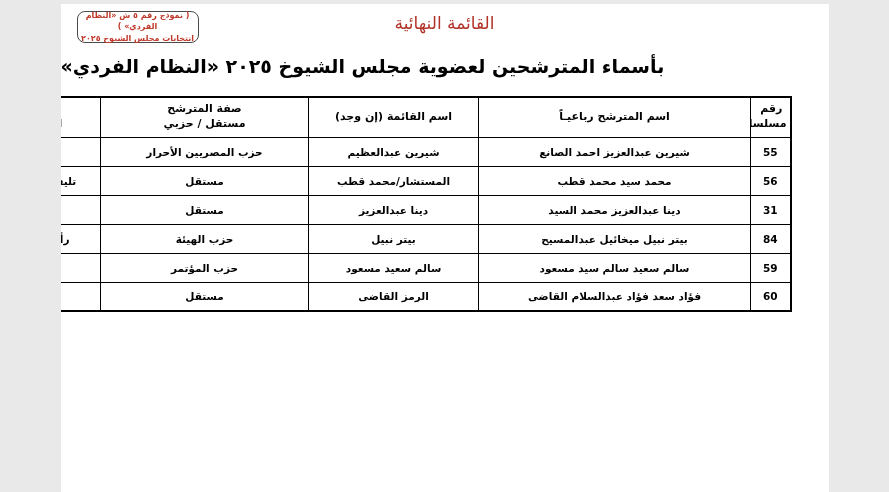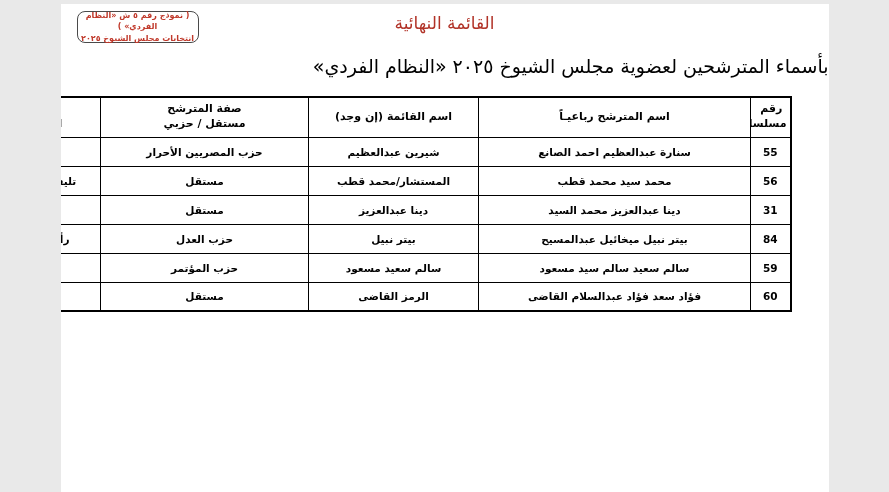--- a/index.html
+++ b/index.html
@@ -16,22 +16,22 @@
     color:#c0392b; font-weight:bold; font-size:8px; line-height:1.45; text-align:center;
     direction:rtl;
   }
   
   .doc-title {
     position:absolute; top:9px; left:0; right:0; text-align:center;
     color:#b13227; font-size:17px; font-weight:normal;
   }
   
   .doc-subtitle {
-    position:absolute; top:51px; left:0; right:0; text-align:right;
-    color:#000; font-size:19px; font-weight:normal;
+    position:absolute; top:51px; left:0; right:0; text-align:left;
+    color:#000; font-size:19px; font-weight:bold;
   }
   
   .logo { position:absolute; left:812px; top:1px; width:66px; height:64px; }
   
   table.cands {
     position:absolute; top:92px; right:37px; width:815px;
     border-collapse:collapse; table-layout:fixed; direction:rtl;
     font-weight:bold; color:#000;
   }
   table.cands th, table.cands td {
@@ -109,21 +109,21 @@
         <th>اسم القائمة (إن وجد)</th>
         <th class="pre">صفة المترشح
 مستقل / حزبي</th>
         <th class="pre">الرمز
 الانتخابي</th>
       </tr>
     </thead>
     <tbody>
       <tr>
         <td class="num">55</td>
-        <td>سنارة عبدالعظيم احمد الصانع</td>
+        <td>شيرين عبدالعزيز احمد الصانع</td>
         <td>شيرين عبدالعظيم</td>
         <td>حزب المصريين الأحرار</td>
         <td>عين</td>
       </tr>
       <tr>
         <td class="num">56</td>
         <td>محمد سيد محمد قطب</td>
         <td>المستشار/محمد قطب</td>
         <td>مستقل</td>
         <td>تليفون محمول</td>
@@ -132,21 +132,21 @@
         <td class="num">31</td>
         <td>دينا عبدالعزيز محمد السيد</td>
         <td>دينا عبدالعزيز</td>
         <td>مستقل</td>
         <td>سنارة</td>
       </tr>
       <tr>
         <td class="num">84</td>
         <td>بيتر نبيل ميخائيل عبدالمسيح</td>
         <td>بيتر نبيل</td>
-        <td>حزب العدل</td>
+        <td>حزب الهيئة</td>
         <td>رأس حورس</td>
       </tr>
       <tr>
         <td class="num">59</td>
         <td>سالم سعيد سالم سيد مسعود</td>
         <td>سالم سعيد مسعود</td>
         <td>حزب المؤتمر</td>
         <td>مسلة</td>
       </tr>
       <tr>

